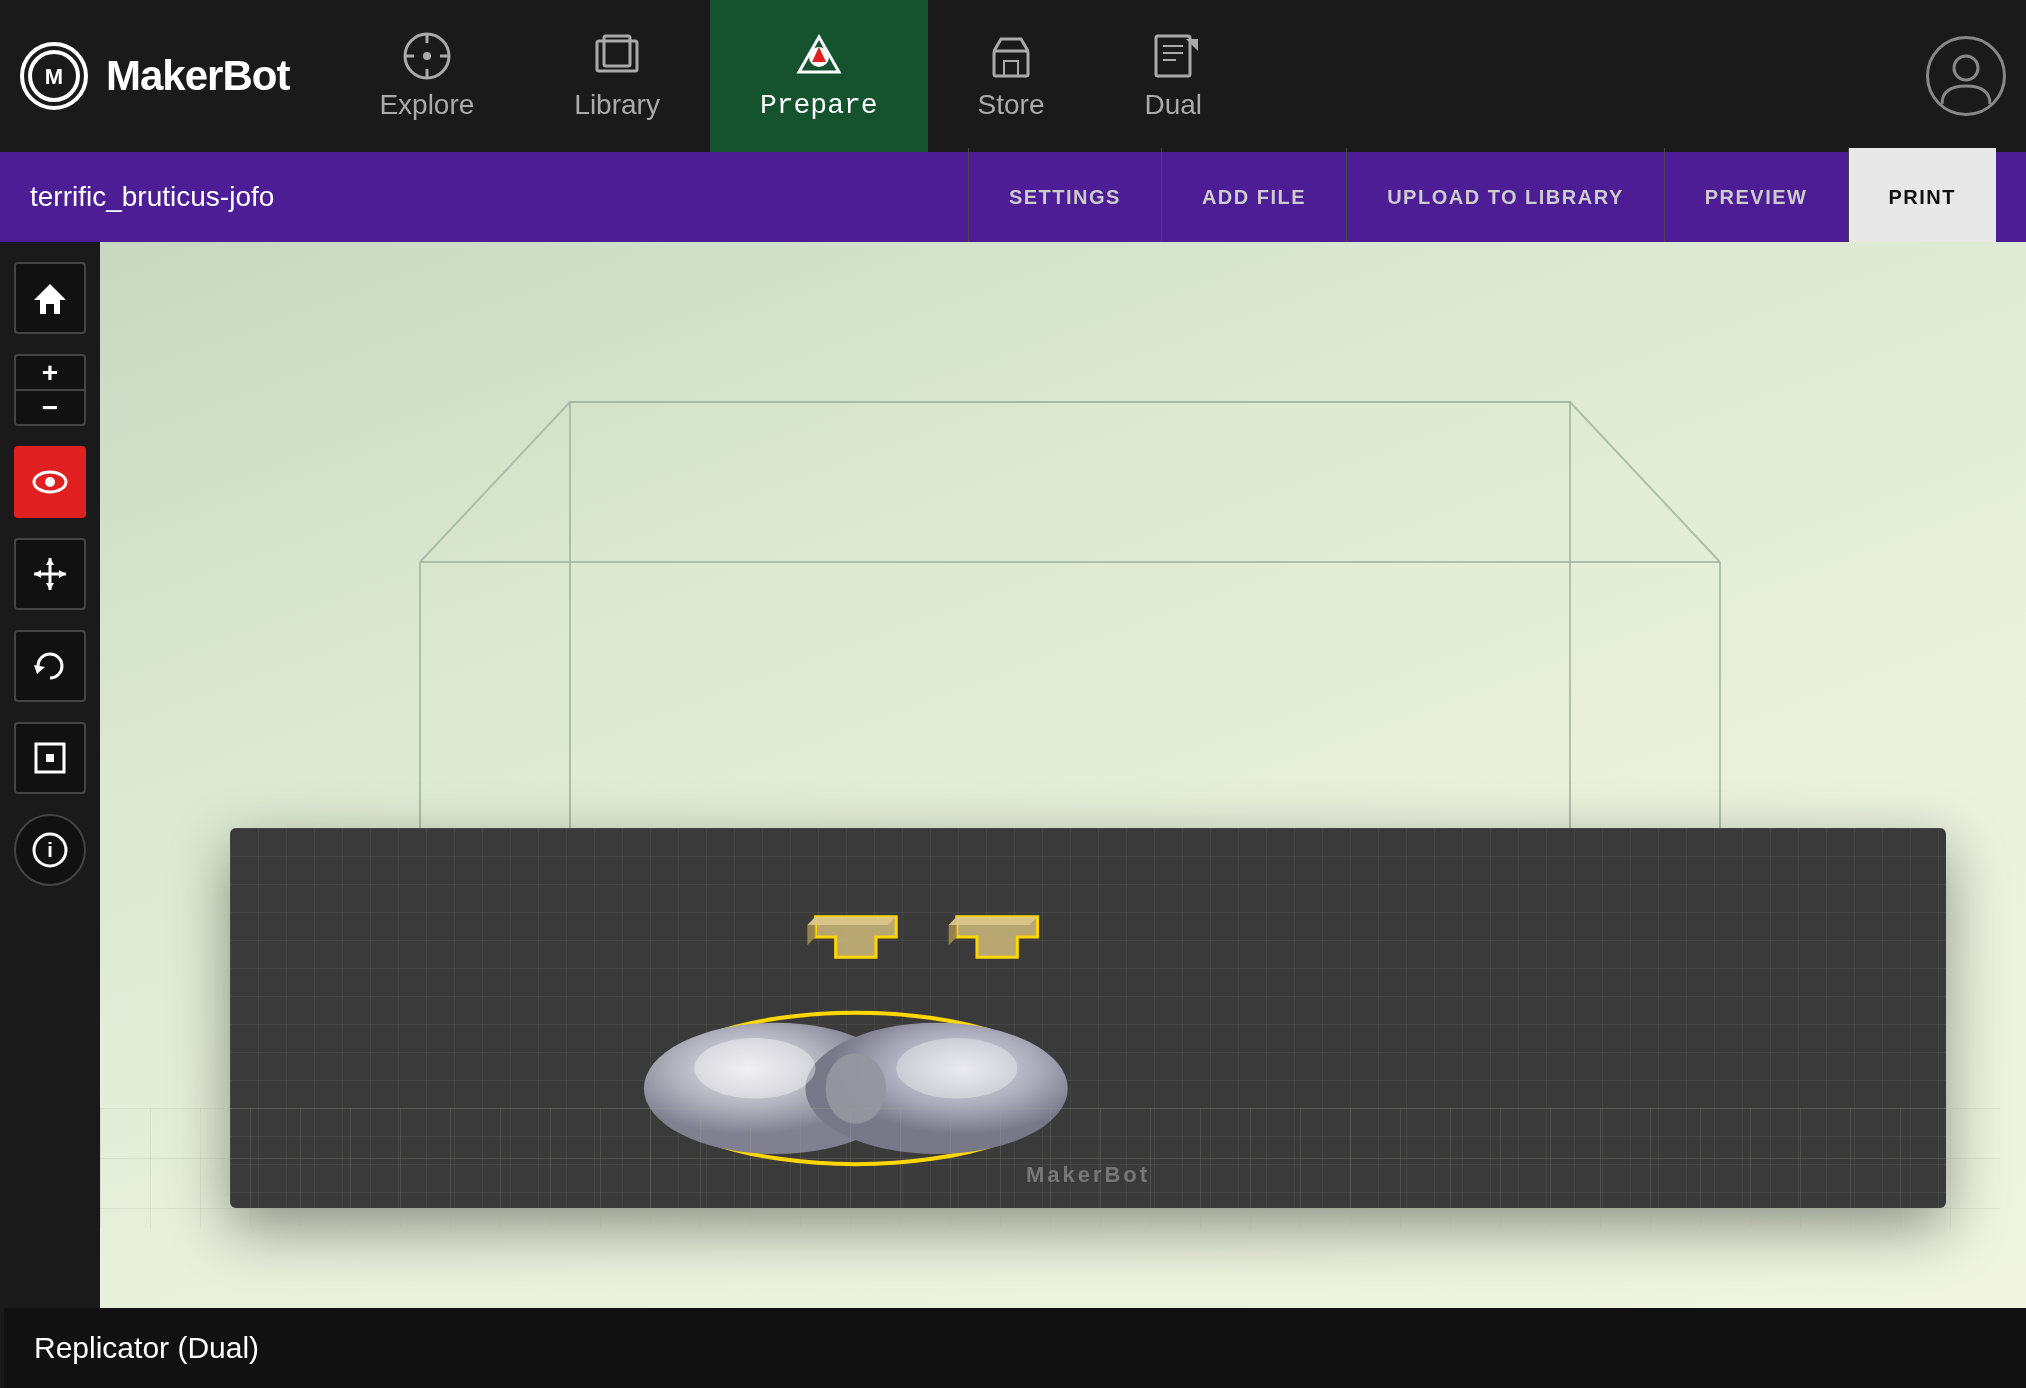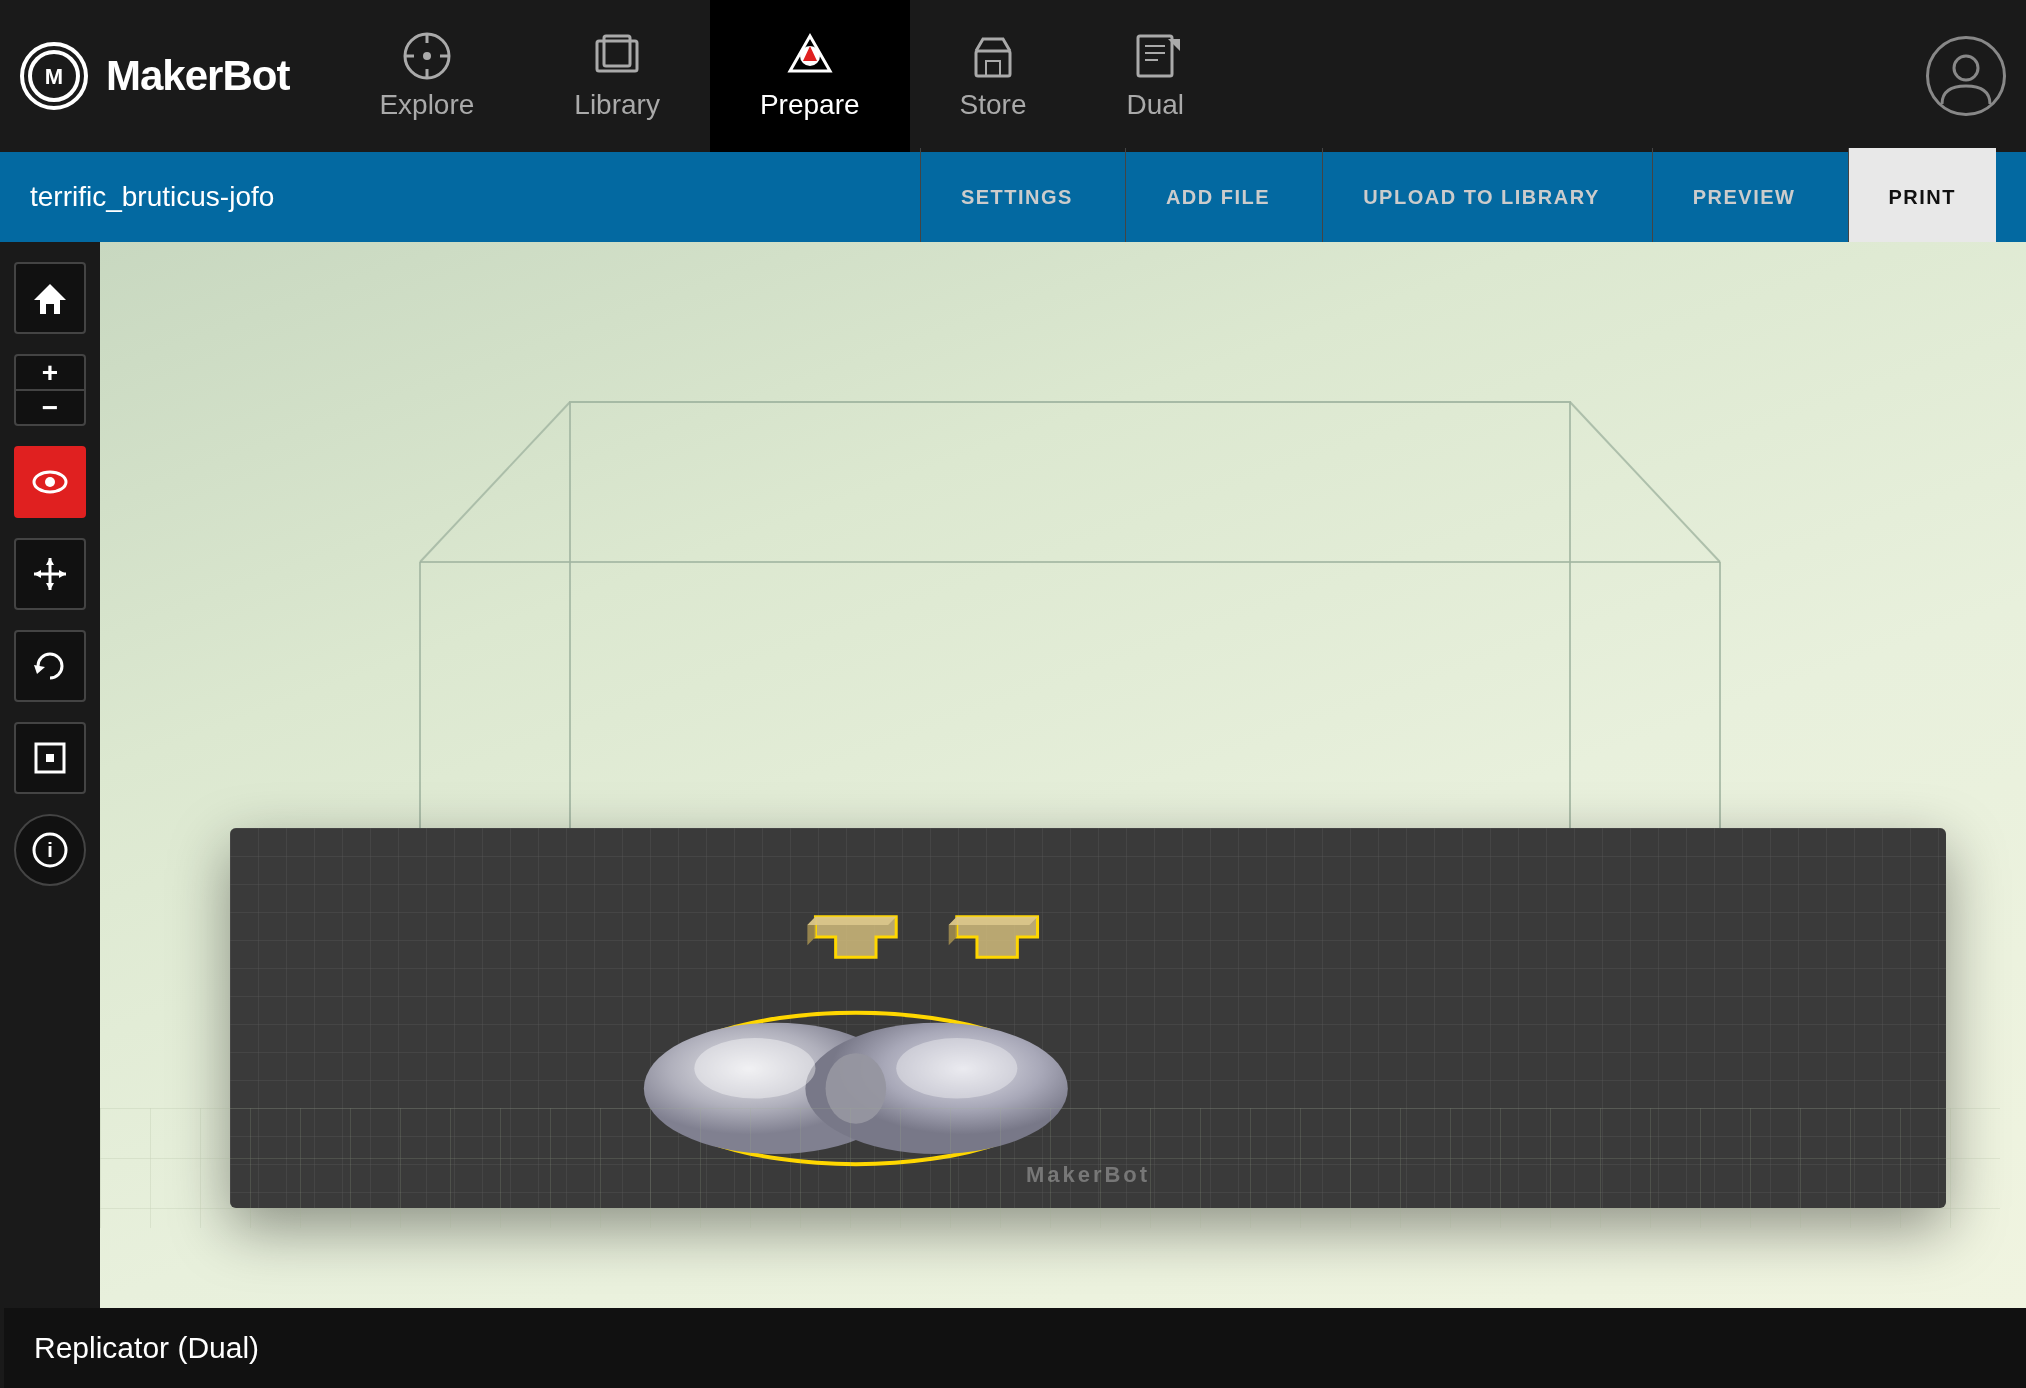--- a/index.html
+++ b/index.html
@@ -24,36 +24,36 @@
     .logo-text {
       color: #fff; font-size: 42px; font-weight: bold; letter-spacing: -1px;
     }
     .nav-items { display: flex; align-items: center; flex: 1; }
     .nav-item {
       display: flex; flex-direction: column; align-items: center; justify-content: center;
       padding: 20px 50px; cursor: pointer; color: #aaa;
       height: 152px; position: relative; gap: 8px;
     }
     .nav-item.active {
-      background: #000000; color: #fff;
+      background: #14532d; color: #fff; font-family: Liberation Mono, monospace;
     }
     .nav-label { font-size: 28px; }
     .profile-icon {
       margin-left: auto;
       width: 80px; height: 80px; border-radius: 50%;
       border: 3px solid #888;
       display: flex; align-items: center; justify-content: center;
       color: #888; font-size: 44px; cursor: pointer;
     }
 
     
     .toolbar {
       display: flex; align-items: center;
-      background: #0369a1; height: 90px;
-      padding: 0 30px; gap: 12px;
+      background: #4c1d95; height: 90px;
+      padding: 0 30px; gap: 0;
     }
     .project-name {
       color: #fff; font-size: 28px; margin-right: auto; padding-right: 40px;
     }
     .toolbar-btn {
       color: #ccc; font-size: 20px; letter-spacing: 1.5px; font-weight: 600;
       padding: 0 40px; height: 98px; display: flex; align-items: center;
       cursor: pointer; border-left: 1px solid #444; text-transform: uppercase;
     }
     .toolbar-btn.print-btn {

